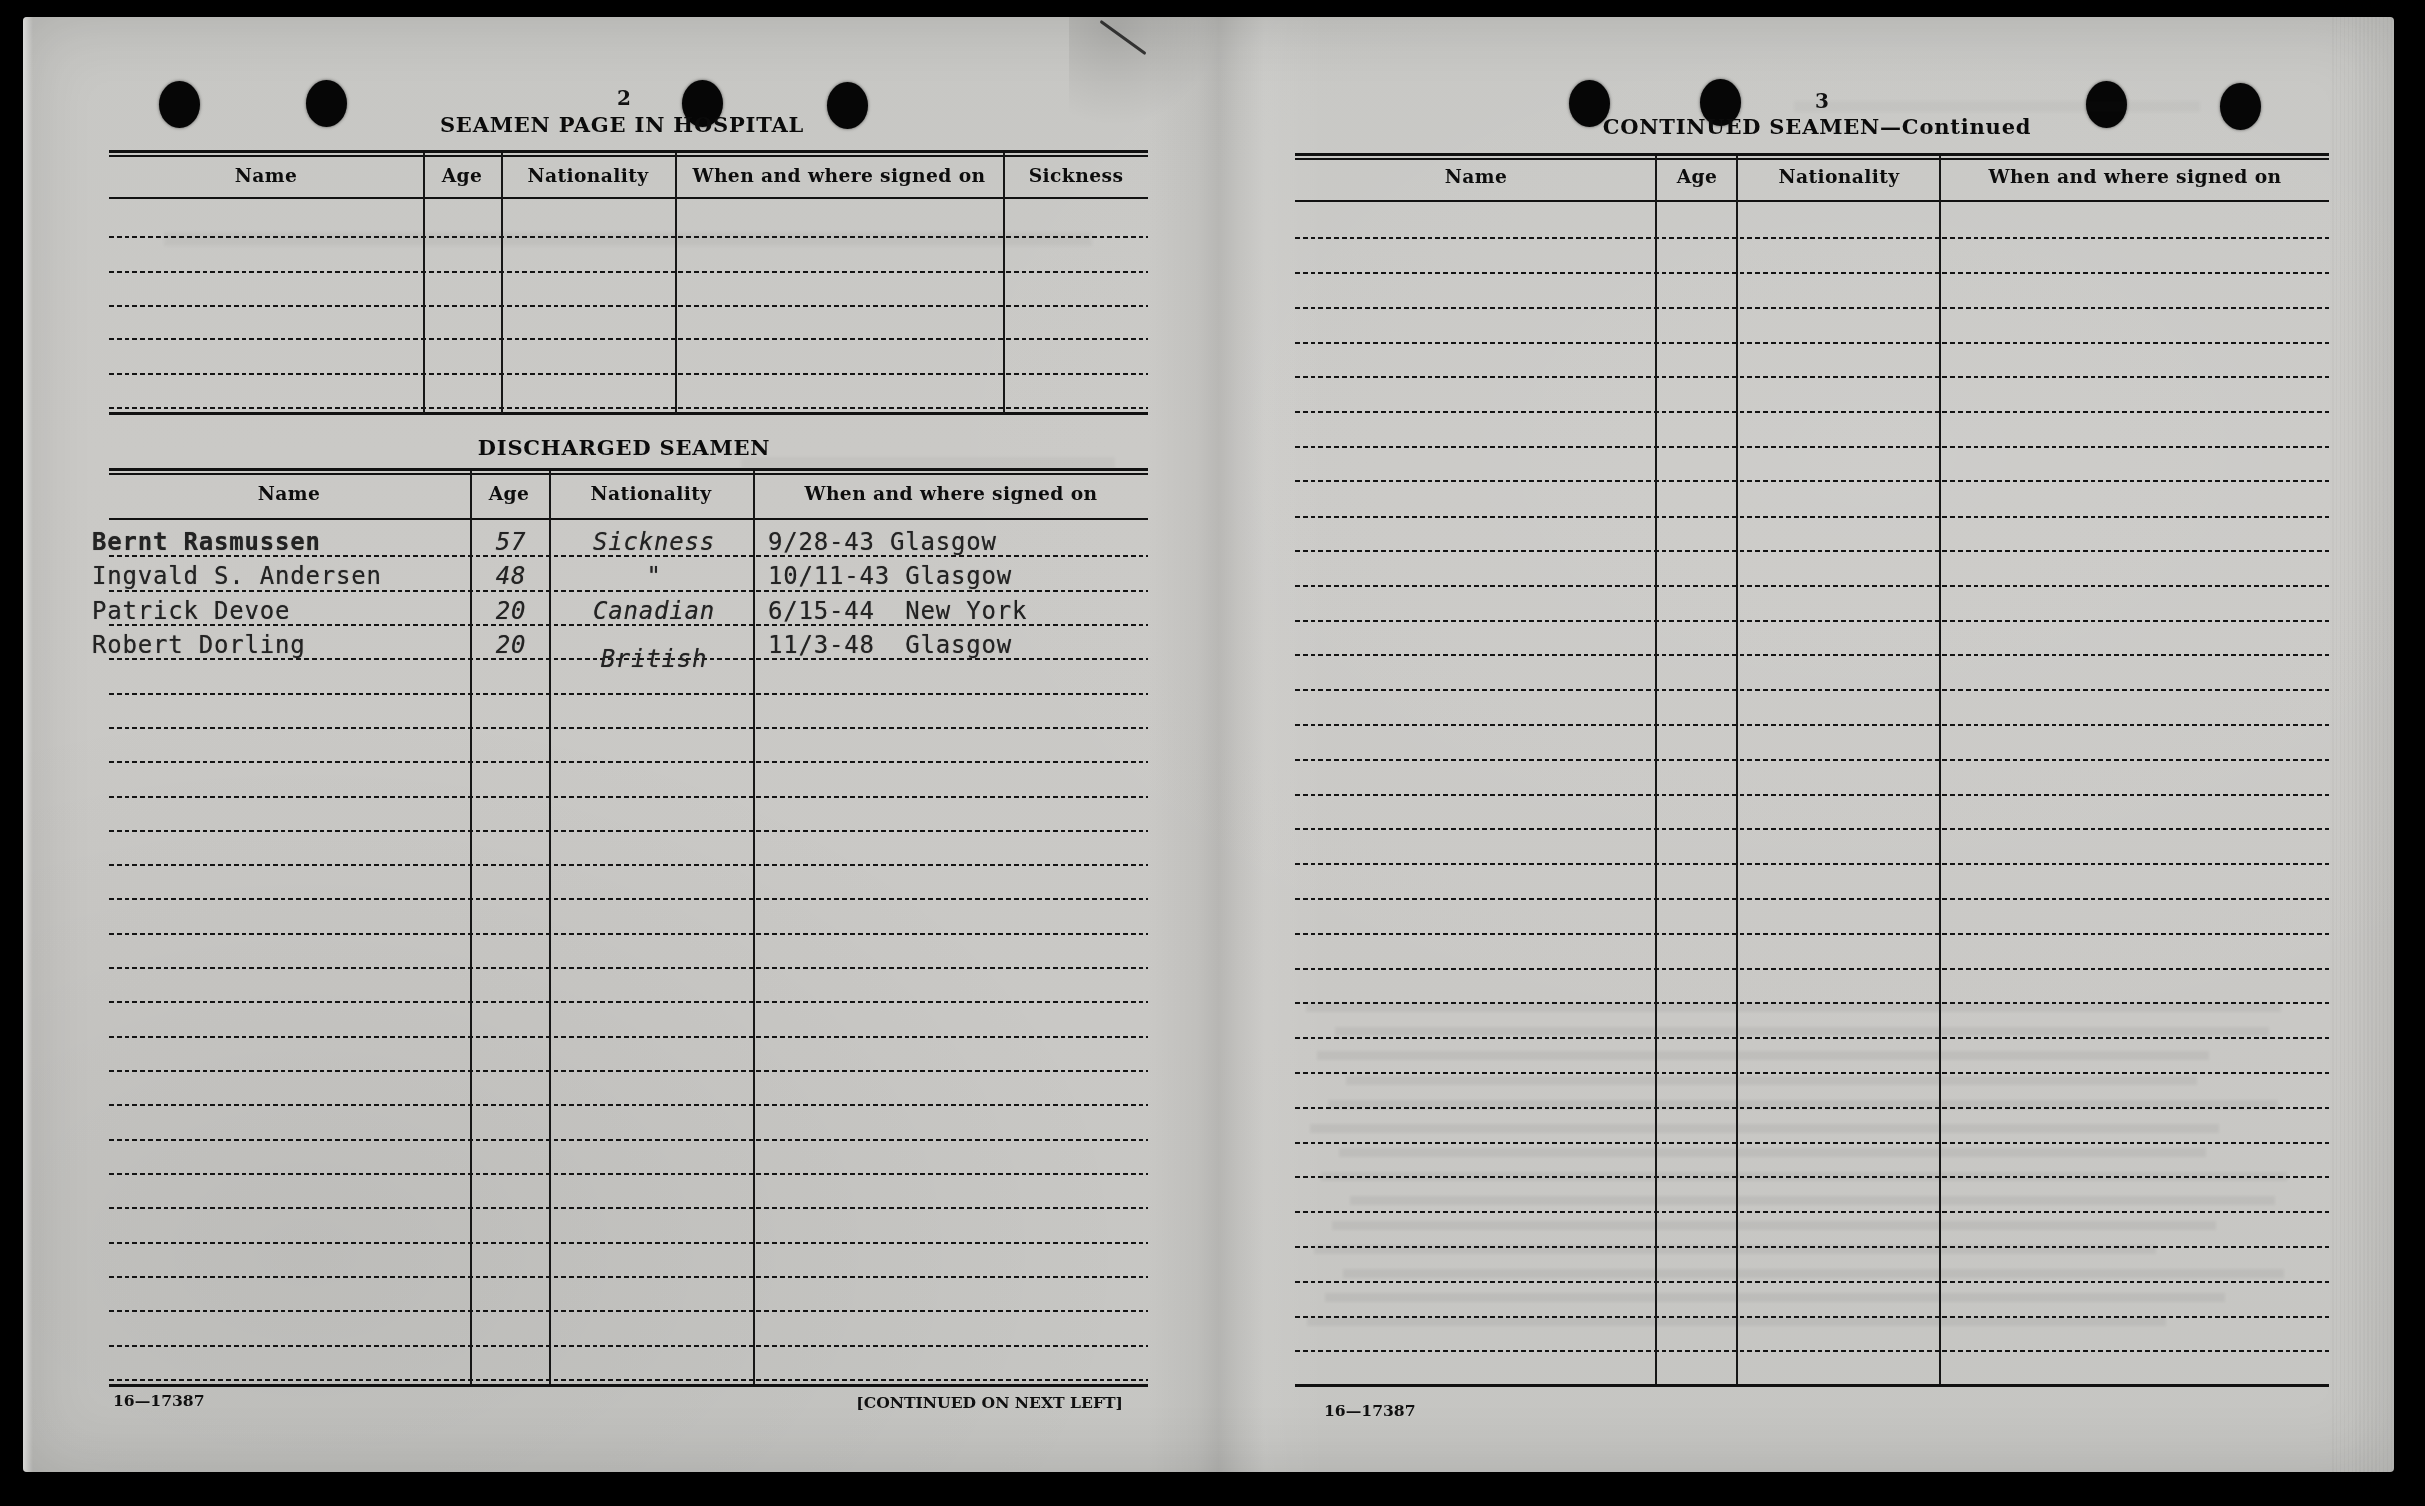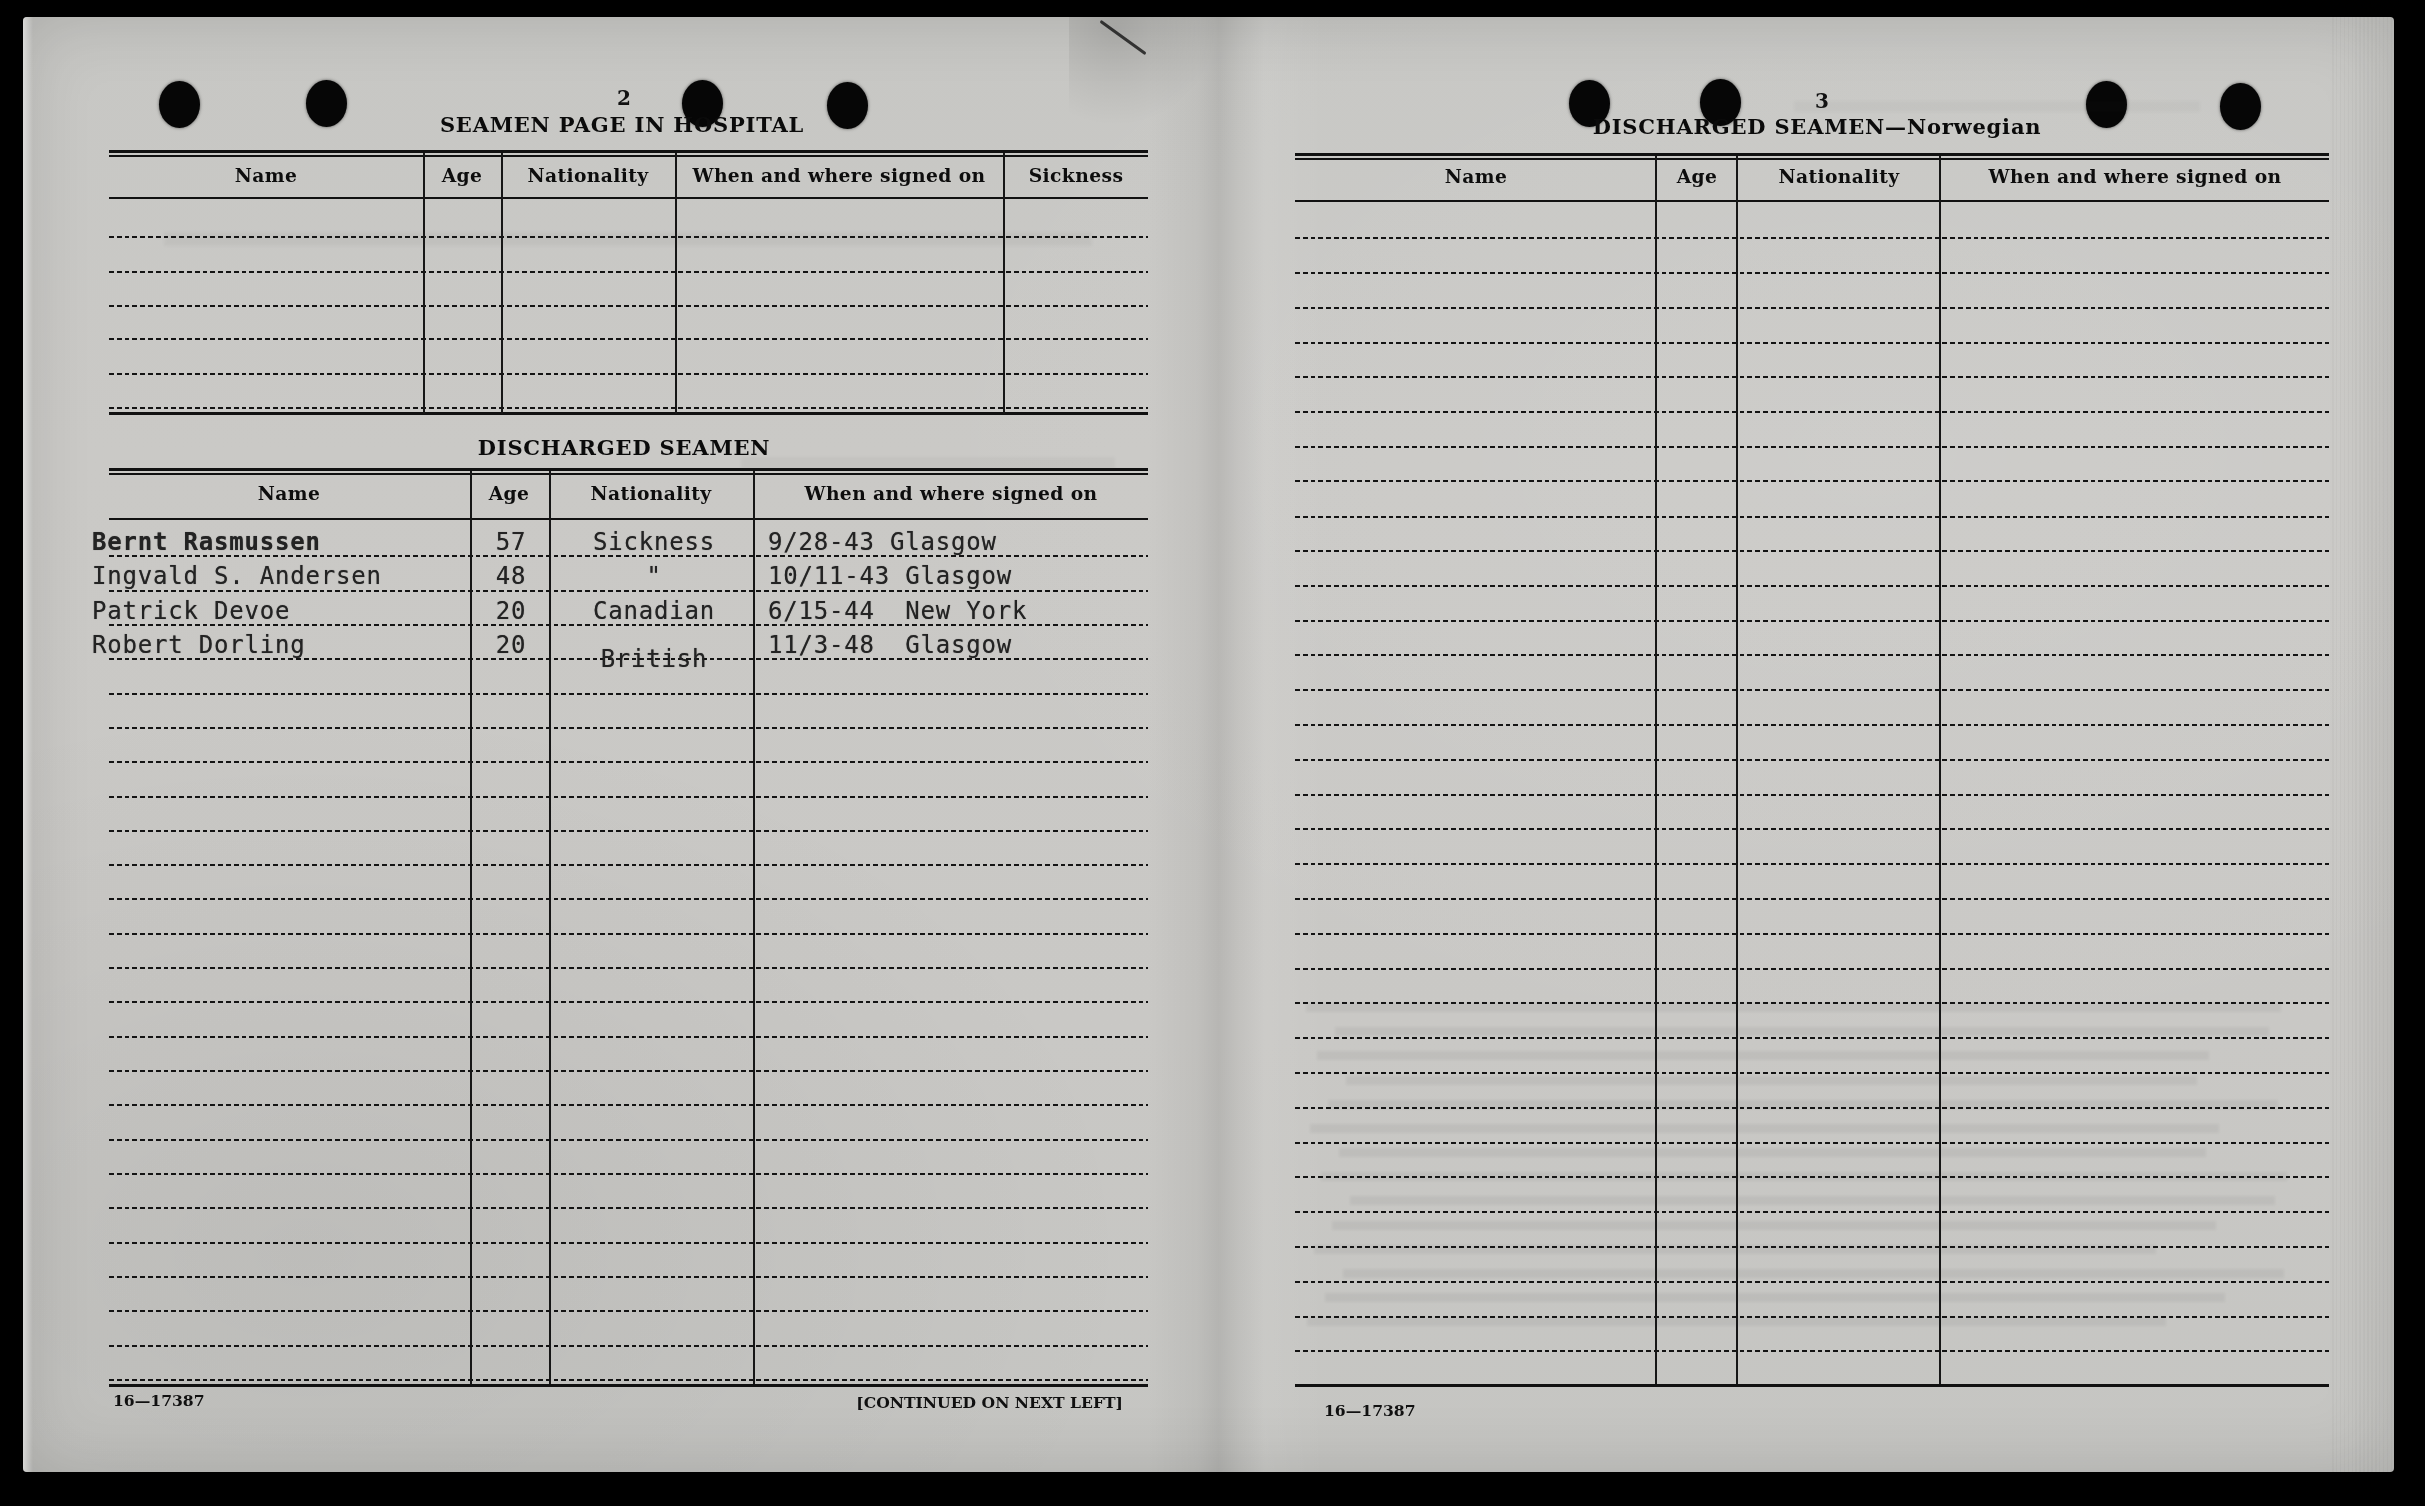--- a/index.html
+++ b/index.html
@@ -25,21 +25,21 @@
   .title{position:absolute;transform:translateX(-50%);font:bold 21px "DejaVu Serif",serif;
          letter-spacing:0.8px;color:#0b0b0b;white-space:nowrap;}
   .th{position:absolute;transform:translateX(-50%);font:bold 18.7px "DejaVu Serif",serif;
       letter-spacing:0.4px;color:#0d0d0d;white-space:nowrap;}
   .ln{position:absolute;background:#111;}
   .vln{position:absolute;width:2.3px;background:#161616;}
   .dot{position:absolute;height:2.3px;
        background:repeating-linear-gradient(90deg,#131313 0 4.7px,rgba(0,0,0,0) 4.7px 7.8px);}
   .tw{position:absolute;font:24px "DejaVu Sans Mono","Liberation Mono",monospace;color:#232323;
       letter-spacing:0.8px;white-space:pre;text-shadow:0 0 0.8px rgba(15,15,15,.55);}
-  .twc{transform:translateX(-50%);}
+  .twc{transform:translateX(-50%);font-style:italic;}
   .foot{position:absolute;font:bold 15.6px "DejaVu Serif",serif;color:#101010;white-space:nowrap;}
   .smudge{position:absolute;background:#444;filter:blur(1.6px);}
   .bleed{position:absolute;height:8.6px;background:#3c3c3c;filter:blur(1.6px);}
   #corner-scratch{position:absolute;left:1095px;top:36px;width:56px;height:3.1px;background:#1c1c1c;
       transform:rotate(36deg);opacity:.85;border-radius:1.6px;}
   #corner-shade{position:absolute;left:1069px;top:17px;width:156px;height:117px;
       background:radial-gradient(ellipse at 30% 10%,rgba(0,0,0,.12),rgba(0,0,0,0) 65%);}
 </style>
 </head>
 <body>
@@ -71,21 +71,21 @@
   <div class="th" style="left:1076px;top:164px">Sickness</div>
 
   <div class="title" style="left:624px;top:435px">DISCHARGED SEAMEN</div>
 
   <div class="th" style="left:289px;top:482px">Name</div>
   <div class="th" style="left:509px;top:482px">Age</div>
   <div class="th" style="left:651px;top:482px">Nationality</div>
   <div class="th" style="left:951px;top:482px">When and where signed on</div>
 
   <div class="pagenum" style="left:1822px;top:89px">3</div>
-  <div class="title" style="left:1817px;top:114px">DISCHARGED SEAMEN—Norwegian</div>
+  <div class="title" style="left:1817px;top:114px">CONTINUED SEAMEN—Continued</div>
 
   <div class="th" style="left:1476px;top:165px">Name</div>
   <div class="th" style="left:1697px;top:165px">Age</div>
   <div class="th" style="left:1839px;top:165px">Nationality</div>
   <div class="th" style="left:2135px;top:165px">When and where signed on</div>
 
   <div id="lines-layer">
       <div class="ln" style="left: 109px; top: 150px; width: 1039px; height: 3.1px;"></div>
       <div class="ln" style="left: 109px; top: 155px; width: 1039px; height: 1.6px;"></div>
       <div class="ln" style="left: 109px; top: 197px; width: 1039px; height: 2.3px;"></div>

